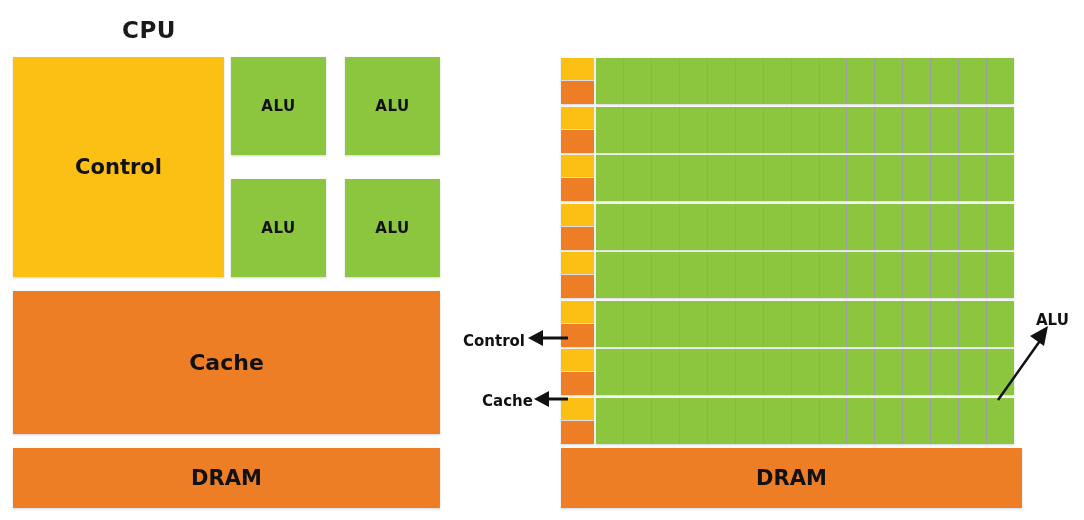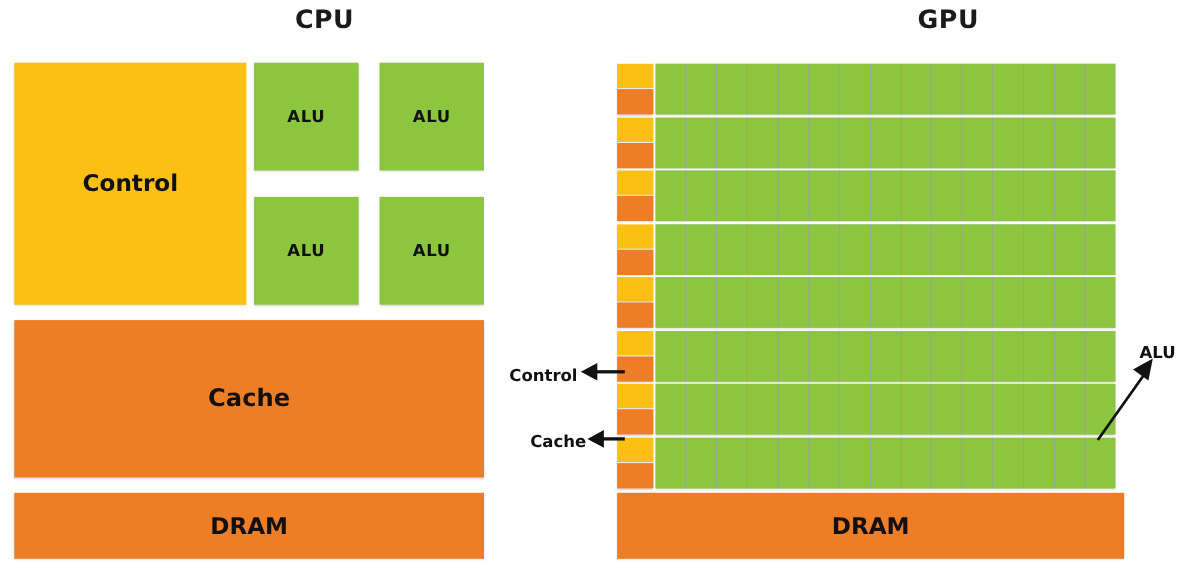--- a/index.html
+++ b/index.html
@@ -21,22 +21,23 @@
     width: 1084px;
     height: 520px;
   }
 
   .panel-title {
     position: absolute;
     font-size: 23px;
     font-weight: bold;
     color: #1a1a1a;
     letter-spacing: 0.5px;
-    text-align: right;
+    text-align: left;
     white-space: nowrap;
+    margin-top: 12px;
   }
 
   .block {
     position: absolute;
     box-sizing: border-box;
     display: flex;
     align-items: center;
     justify-content: center;
     color: #111111;
     font-weight: bold;
@@ -148,21 +149,20 @@
   </div>
 
   <div class="block fill-orange" id="cpu-cache">
     <span class="lbl">Cache</span>
   </div>
 
   <div class="block fill-orange" id="cpu-dram">
     <span class="lbl">DRAM</span>
   </div>
 
-  <div class="panel-title" id="gpu-title">GPU</div>
 
   <div id="gpu-rows-host">
       <div class="gpu-row" style="top: 58px;">
         <div class="gpu-ctrl" title="Control"></div>
         <div class="gpu-cache" title="Cache"></div>
         <div class="gpu-alus">
           <div class="gpu-alu-cell"></div>
           <div class="gpu-alu-cell"></div>
           <div class="gpu-alu-cell"></div>
           <div class="gpu-alu-cell"></div>

